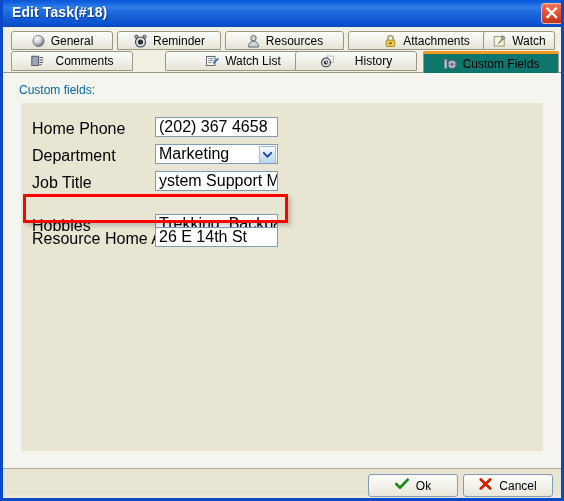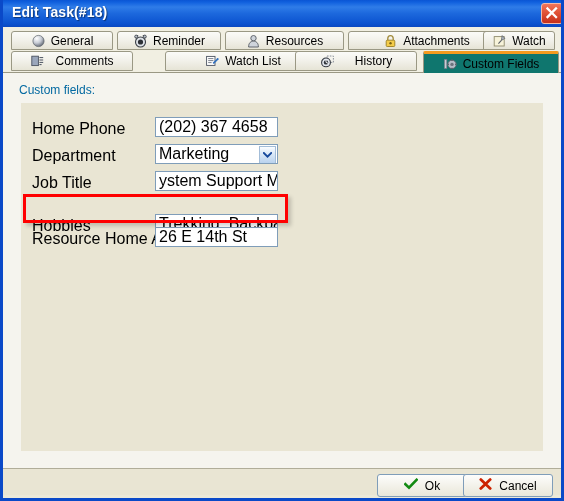--- a/index.html
+++ b/index.html
@@ -162,21 +162,21 @@
     width: 90px; height: 23px;
     box-sizing: border-box;
     background: linear-gradient(to bottom, #fdfdfc 0%, #f4f3ec 45%, #e9e7da 100%);
     border: 1px solid #7f9db9;
     border-radius: 3px;
     display: flex; align-items: center; justify-content: center;
     gap: 7px;
     font-size: 12px; color: #000;
     cursor: pointer;
   }
-  .btn-ok { left: 374px; }
+  .btn-ok { left: 365px; }
   .btn-cancel { left: 460px; }
 
   .icon-sq { display:inline-block; }
 </style>
 </head>
 <body>
 
 <div class="window">
 
   <div class="titlebar">

